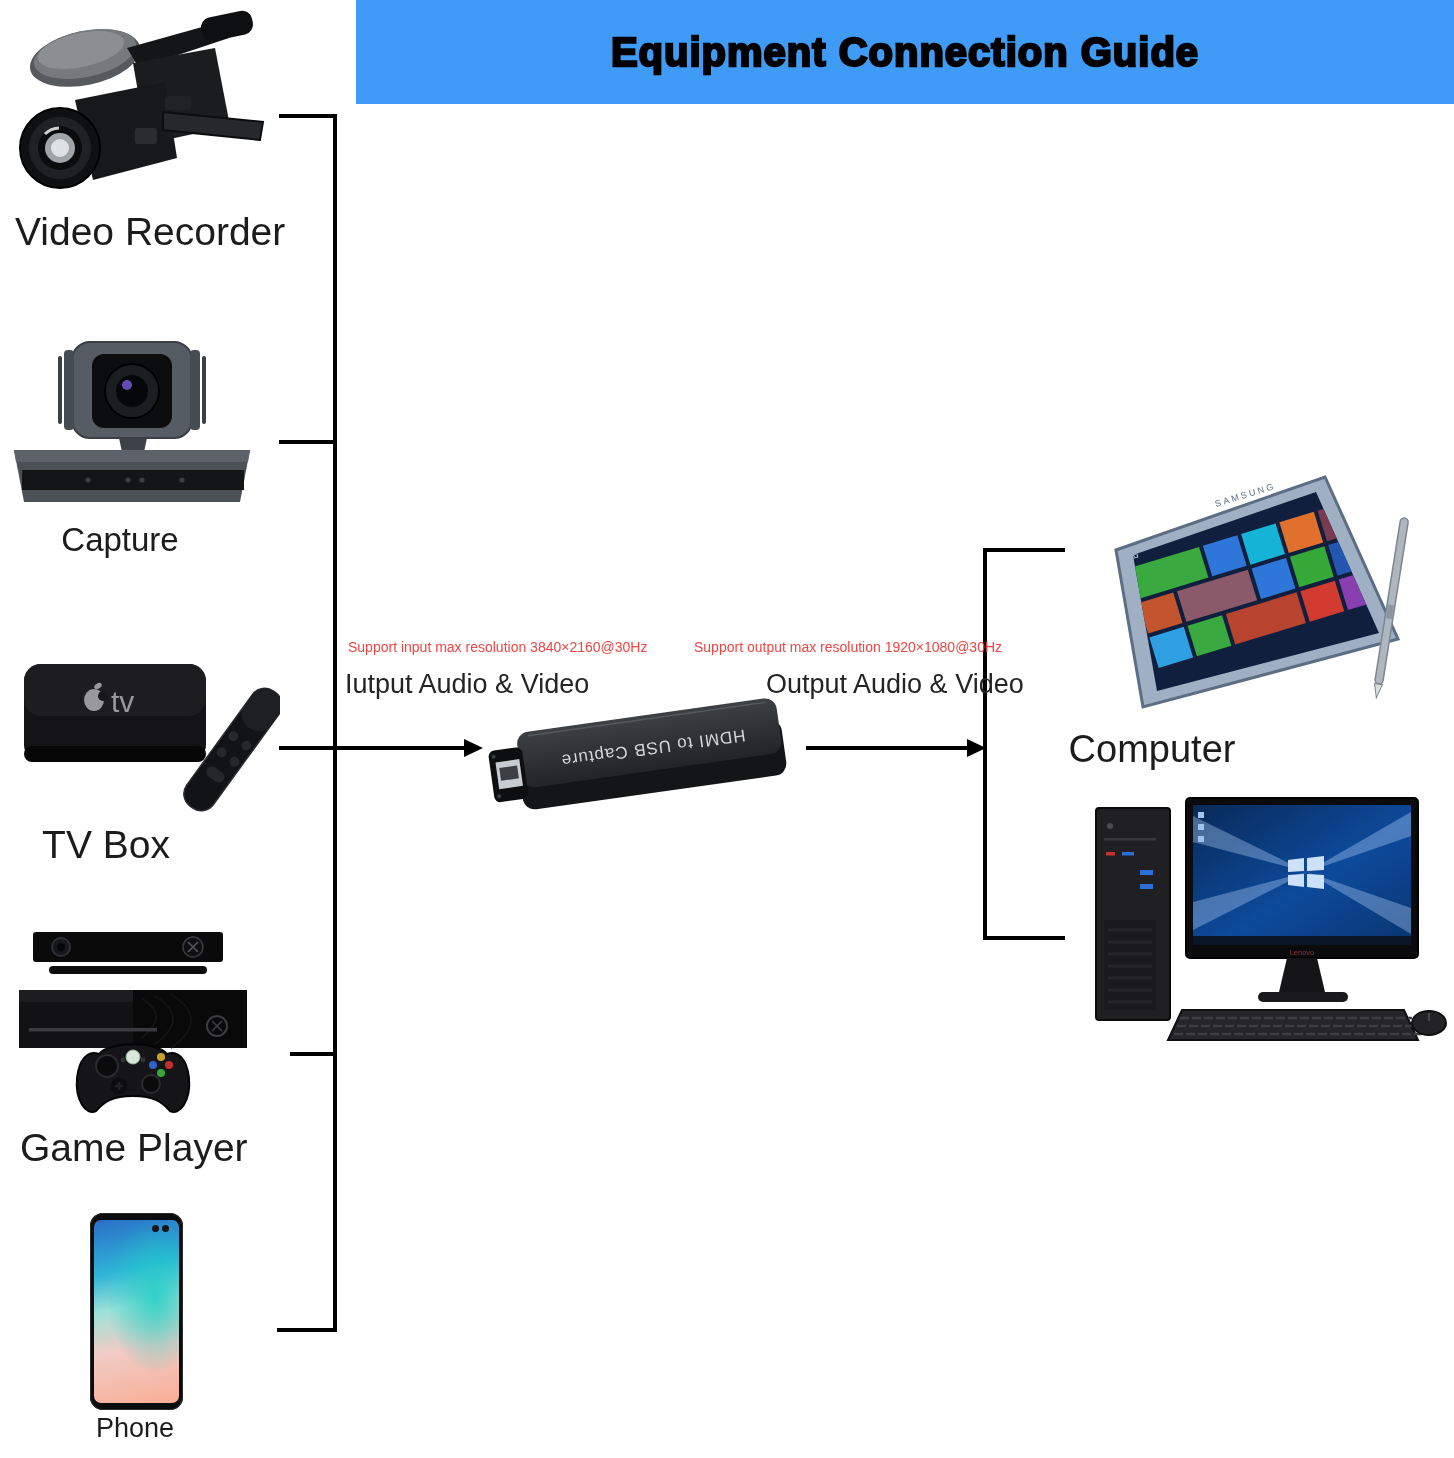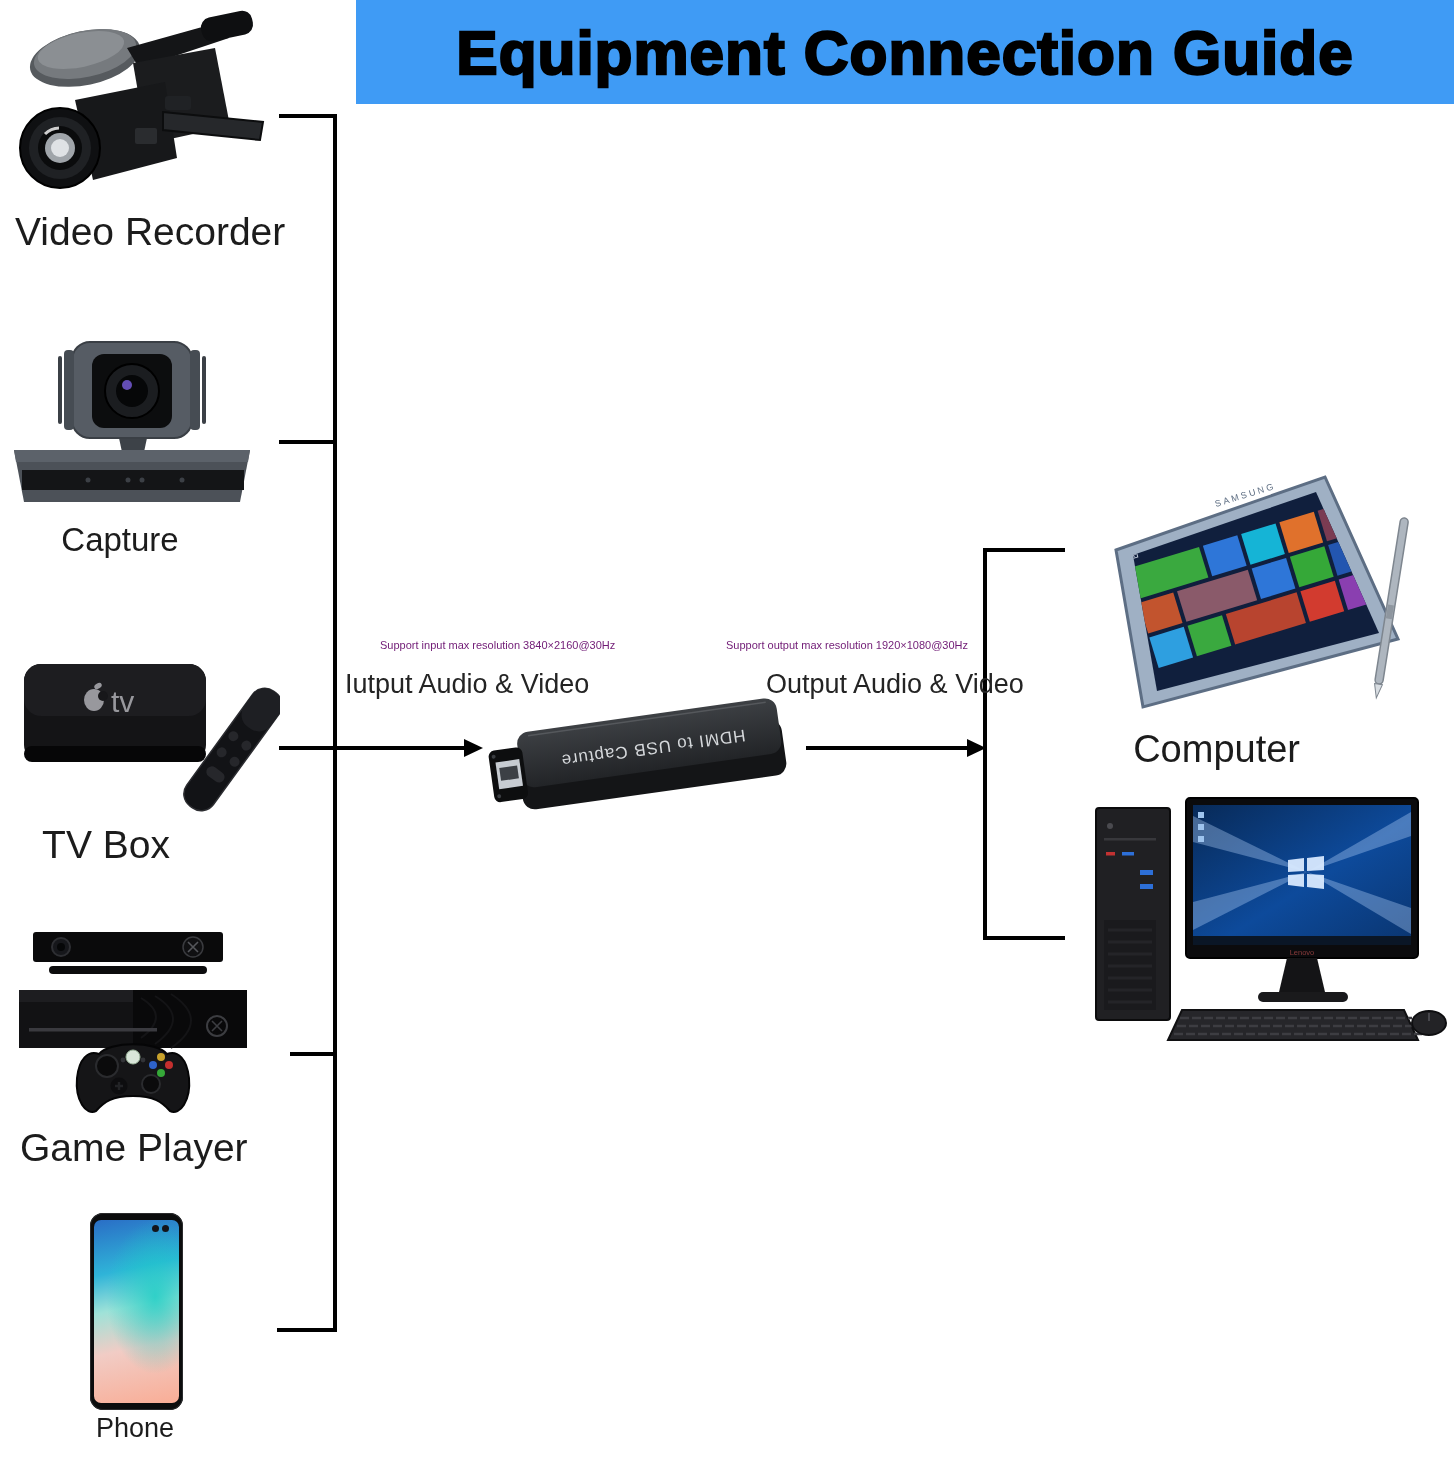--- a/index.html
+++ b/index.html
@@ -2,29 +2,29 @@
 <html><head>
 <meta charset="utf-8">
 <style>
   html,body{margin:0;padding:0;background:#fff;}
   #canvas{position:relative;width:1454px;height:1458px;background:#ffffff;
           font-family:"Liberation Sans",sans-serif;overflow:hidden;}
   .abs{position:absolute;}
   
   #banner{left:356px;top:0;width:1098px;height:104px;background:#3f9bf5;
           display:flex;align-items:center;justify-content:center;}
-  #banner .t{font-size:62px;font-weight:bold;color:#000;-webkit-text-stroke:2.4px #000;
+  #banner .t{font-size:40px;font-weight:bold;color:#000;-webkit-text-stroke:2.4px #000;
              letter-spacing:1px;white-space:nowrap;}
   
   .line{position:absolute;background:#000;}
   .arrowhead{position:absolute;width:0;height:0;border-top:9px solid transparent;
              border-bottom:9px solid transparent;border-left:19px solid #000;}
   
   .dev-label{position:absolute;text-align:center;font-size:39px;color:#1c1c1c;white-space:nowrap;}
-  .note-res{position:absolute;font-size:11px;color:#701a75;white-space:nowrap;margin-left:32px;}
+  .note-res{position:absolute;font-size:14px;color:#ef4444;white-space:nowrap;}
   .note-cap{position:absolute;font-size:27px;color:#242424;white-space:nowrap;margin-top:9px;}
   
   #phone-body{left:90px;top:1213px;width:93px;height:197px;background:#0b0c0d;
       border-radius:13px;box-shadow:0 0 0 1px #2a2b2d inset;}
   #phone-screen{position:absolute;left:4px;top:7px;right:4px;bottom:7px;border-radius:7px;
       background:
         radial-gradient(70px 110px at 72% 42%, rgba(24,205,196,.80), rgba(24,205,196,0) 70%),
         linear-gradient(168deg,#2a6ec6 0%,#2fb4d8 28%,#9fe2d8 47%,#f1ccc5 68%,#f9ad96 100%);}
   .cam-dot{position:absolute;width:7px;height:7px;border-radius:50%;background:#13151a;top:12px;}
 </style>
@@ -57,21 +57,21 @@
   <div class="note-res" style="left:348px;top:639px">Support input max resolution 3840×2160@30Hz</div>
   <div class="note-cap" style="left:345px;top:660px">Iutput Audio &amp; Video</div>
   <div class="note-res" style="left:694px;top:639px">Support output max resolution 1920×1080@30Hz</div>
   <div class="note-cap" style="left:766px;top:660px">Output Audio &amp; Video</div>
 
   <div class="dev-label" style="left:15px;top:210px;width:230px">Video Recorder</div>
   <div class="dev-label" style="left:30px;top:521px;width:180px;font-size:33px">Capture</div>
   <div class="dev-label" style="left:16px;top:823px;width:180px">TV Box</div>
   <div class="dev-label" style="left:20px;top:1126px;width:225px">Game Player</div>
   <div class="dev-label" style="left:60px;top:1413px;width:150px;font-size:27px">Phone</div>
-  <div class="dev-label" style="left:1110px;top:728px;width:190px;font-size:38px;text-align:right">Computer</div>
+  <div class="dev-label" style="left:1057px;top:728px;width:190px;font-size:38px;text-align:center">Computer</div>
 
   <svg class="abs" style="left:15px;top:8px" width="265" height="200" viewBox="0 0 265 200">
     <ellipse cx="70" cy="50" rx="56" ry="27" fill="#565a5e" transform="rotate(-12 70 50)"></ellipse>
     <ellipse cx="70" cy="46" rx="52" ry="23" fill="#767a7e" transform="rotate(-12 70 46)"></ellipse>
     <ellipse cx="66" cy="42" rx="44" ry="17" fill="#8b8f93" transform="rotate(-12 66 42)"></ellipse>
     <polygon points="112,40 205,14 214,30 124,60" fill="#141517"></polygon>
     <rect x="186" y="6" width="52" height="24" rx="10" fill="#0e0f11" transform="rotate(-12 212 18)"></rect>
     <polygon points="118,55 200,40 215,118 132,136" fill="#1b1c1e"></polygon>
     <polygon points="60,92 150,74 162,150 78,172" fill="#17181a"></polygon>
     <circle cx="45" cy="140" r="40" fill="#0f1012" stroke="#000" stroke-width="2"></circle>

